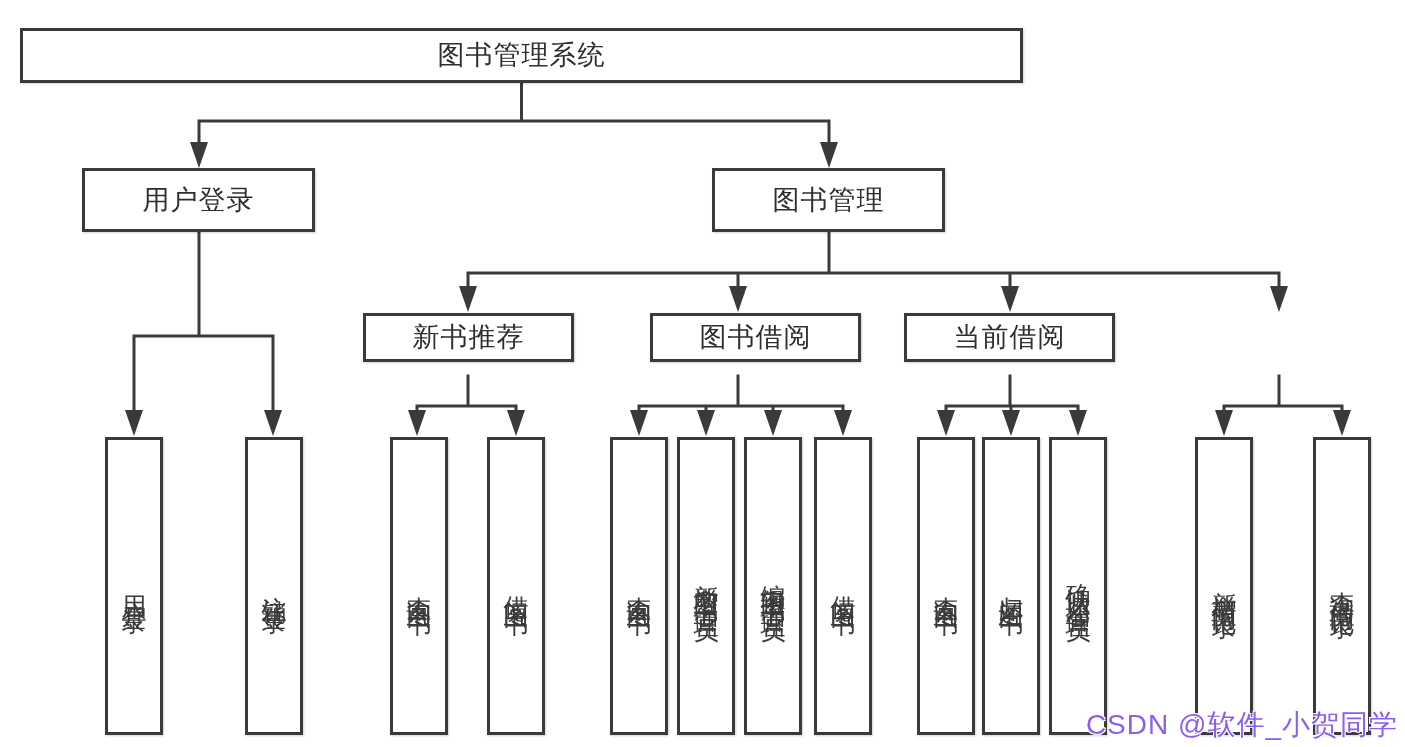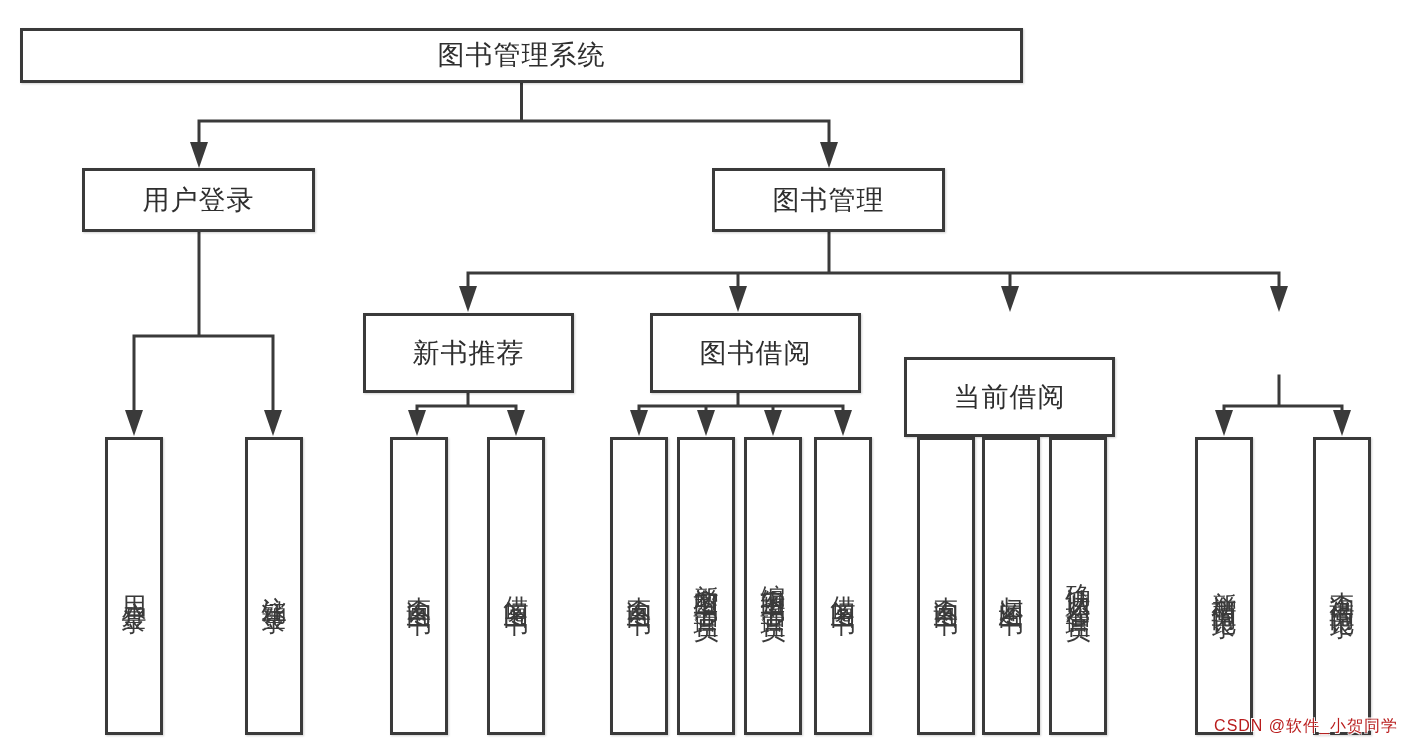--- a/index.html
+++ b/index.html
@@ -34,36 +34,36 @@
     box-shadow: 1px 1px 2px rgba(0,0,0,0.18);
   }
   .node .lbl {
     font-size: 27px;
     letter-spacing: 1px;
     line-height: 1;
     white-space: nowrap;
   }
   .node.root  { left: 20px;  top: 28px;  width: 1003px; height: 55px; }
   .node.lvl2  { top: 168px; width: 233px; height: 64px; }
-  .node.lvl3  { top: 313px; width: 211px; height: 80px; }
+  .node.lvl3  { top: 313px; width: 211px; height: 49px; }
   .node.leaf  { top: 437px; width: 58px;  height: 298px; }
   .node.leaf .lbl-v {
     writing-mode: vertical-rl;
     text-orientation: mixed;
     font-size: 25px;
     letter-spacing: 5px;
     line-height: 1;
     color: #3a3a3a;
   }
   #watermark {
     position: absolute;
     right: 7px;
-    bottom: 10px;
-    font-size: 16px;
-    color: #b91c1c;
+    bottom: 3px;
+    font-size: 28px;
+    color: #8b5cf6;
     letter-spacing: 1px;
     text-shadow: 1px 1px 0 #ffffff, -1px -1px 0 #ffffff, 1px -1px 0 #ffffff, -1px 1px 0 #ffffff;
     z-index: 10;
     white-space: nowrap;
   }
 </style>
 </head>
 <body>
 
 <div id="canvas">
@@ -142,21 +142,21 @@
   <div class="node lvl2" style="left:712px;">
     <span class="lbl">图书管理</span>
   </div>
 
   <div class="node lvl3" style="left:363px;">
     <span class="lbl">新书推荐</span>
   </div>
   <div class="node lvl3" style="left:650px;">
     <span class="lbl">图书借阅</span>
   </div>
-  <div class="node lvl3" style="left:904px;margin-top:44px;">
+  <div class="node lvl3" style="left:904px;">
     <span class="lbl">当前借阅</span>
   </div>
 
   <div class="node leaf" style="left:105px;">
     <span class="lbl-v">用户登录</span>
   </div>
   <div class="node leaf" style="left:245px;">
     <span class="lbl-v">注销登录</span>
   </div>
   <div class="node leaf" style="left:390px;">

